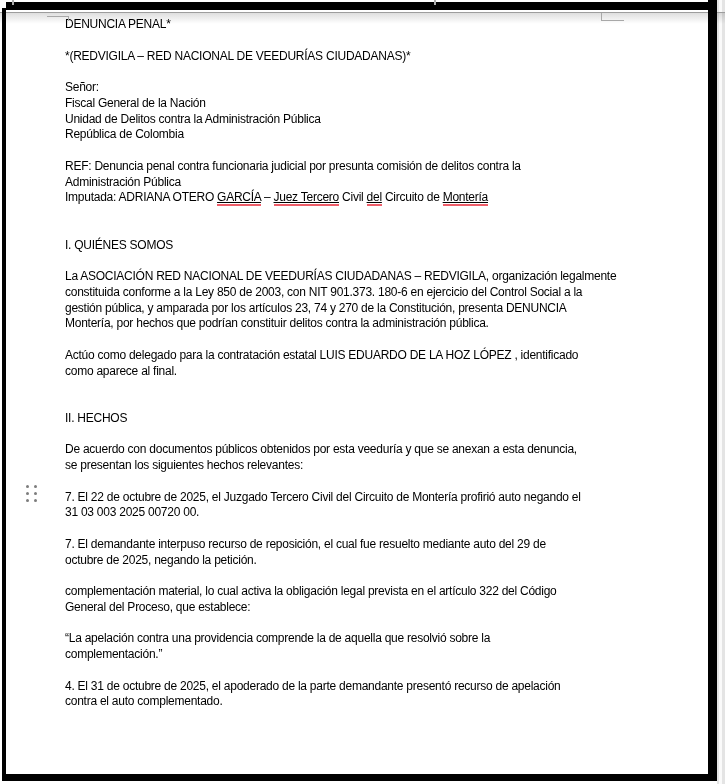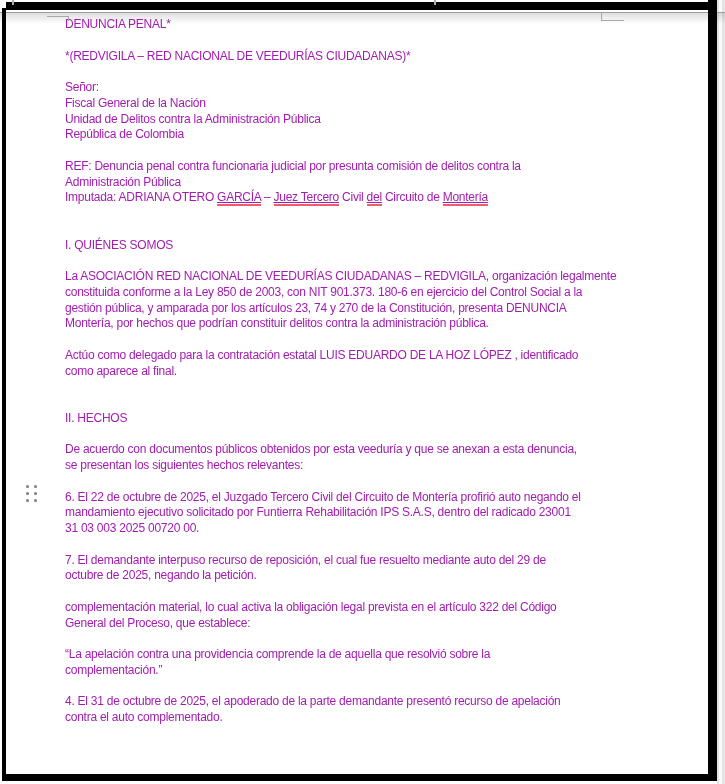--- a/index.html
+++ b/index.html
@@ -34,21 +34,21 @@
     .crop-right { position:absolute; left:601px; top:13px; width:22px; height:7px;
                   border-left:1px solid #a8a8a8; border-bottom:1px solid #a8a8a8; z-index:3; }
 
     
     .drag-handle { position:absolute; left:26px; top:485px; width:12px; height:21px;
                    display:grid; grid-template-columns:repeat(2,3px); grid-auto-rows:3px;
                    column-gap:5px; row-gap:4px; z-index:3; cursor:grab; }
     .drag-handle i { display:block; width:3px; height:3px; border-radius:50%; background:#7d7d7d; }
 
     
-    .doc-body { position:absolute; left:65px; top:17px; z-index:2; color:#a21caf;
+    .doc-body { position:absolute; left:65px; top:17px; z-index:2; color:#000000;
                 font-size:12px; letter-spacing:-0.25px; cursor:text; }
     .doc-body .line { height:15.75px; line-height:15.75px; white-space:pre; }
     .misspell { border-bottom:2px solid #ee5d69;text-decoration:underline; }
   </style>
 </head>
 <body>
 
 <div class="canvas">
 
   <div class="edge-strip">
@@ -102,22 +102,21 @@
       <div class="line">&nbsp;</div>
       <div class="line">Actúo como delegado para la contratación estatal LUIS EDUARDO DE LA HOZ LÓPEZ , identificado</div>
       <div class="line">como aparece al final.</div>
       <div class="line">&nbsp;</div>
       <div class="line">&nbsp;</div>
       <div class="line">II. HECHOS</div>
       <div class="line">&nbsp;</div>
       <div class="line">De acuerdo con documentos públicos obtenidos por esta veeduría y que se anexan a esta denuncia,</div>
       <div class="line">se presentan los siguientes hechos relevantes:</div>
       <div class="line">&nbsp;</div>
-      <div class="line">6. El 22 de octubre de 2025, el Juzgado Tercero Civil del Circuito de Montería profirió auto negando el</div>
-      <div class="line">mandamiento ejecutivo solicitado por Funtierra Rehabilitación IPS S.A.S, dentro del radicado 23001</div>
+      <div class="line">7. El 22 de octubre de 2025, el Juzgado Tercero Civil del Circuito de Montería profirió auto negando el</div>
       <div class="line">31 03 003 2025 00720 00.</div>
       <div class="line">&nbsp;</div>
       <div class="line">7. El demandante interpuso recurso de reposición, el cual fue resuelto mediante auto del 29 de</div>
       <div class="line">octubre de 2025, negando la petición.</div>
       <div class="line">&nbsp;</div>
       <div class="line">complementación material, lo cual activa la obligación legal prevista en el artículo 322 del Código</div>
       <div class="line">General del Proceso, que establece:</div>
       <div class="line">&nbsp;</div>
       <div class="line">“La apelación contra una providencia comprende la de aquella que resolvió sobre la</div>
       <div class="line">complementación.”</div>

